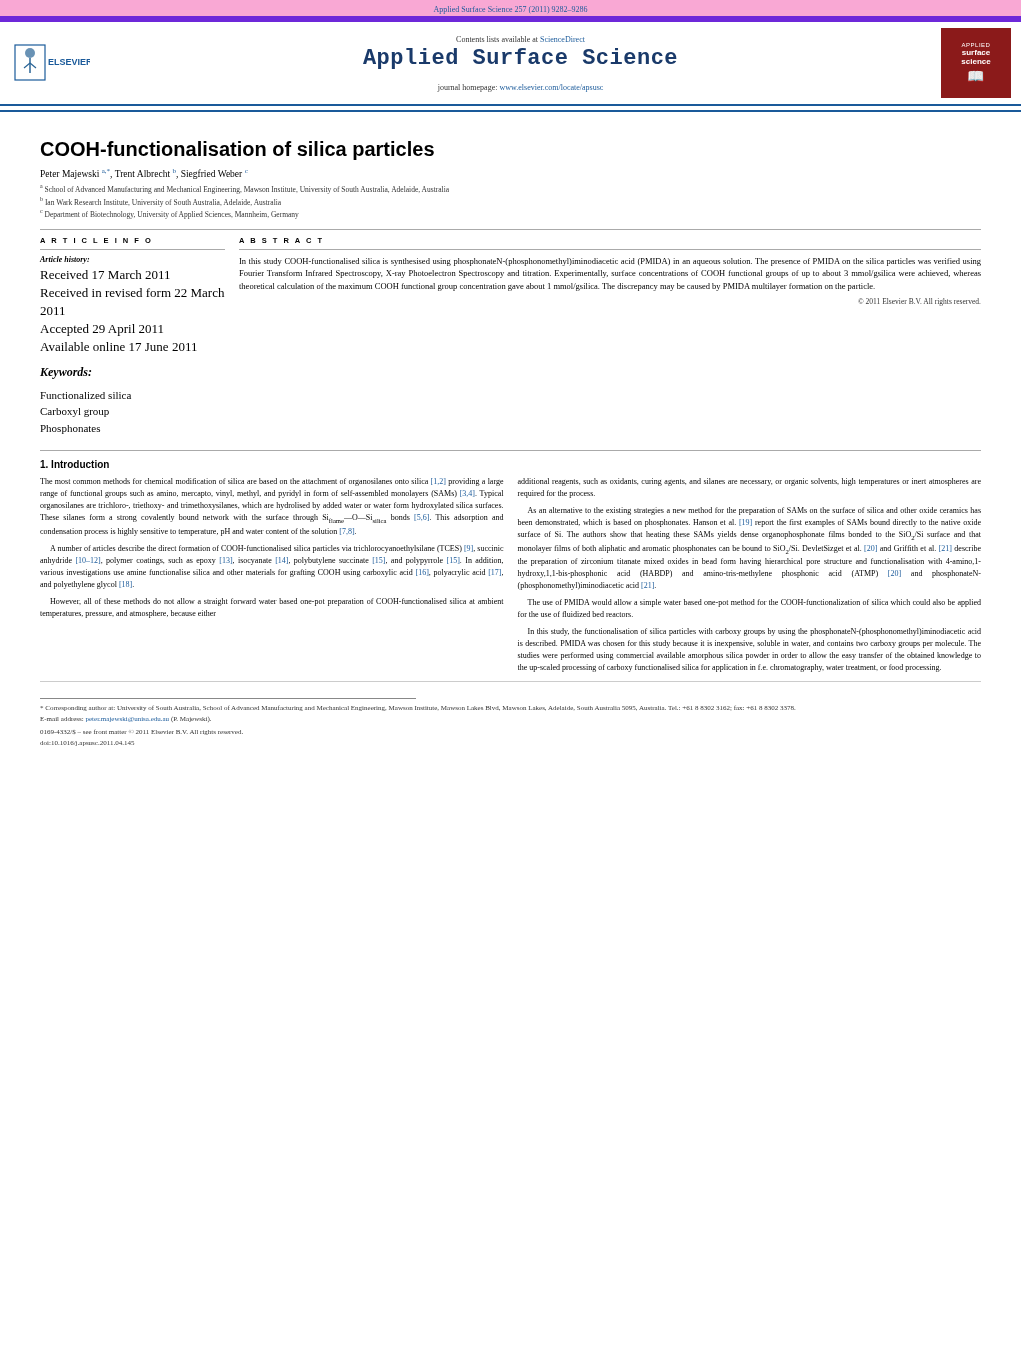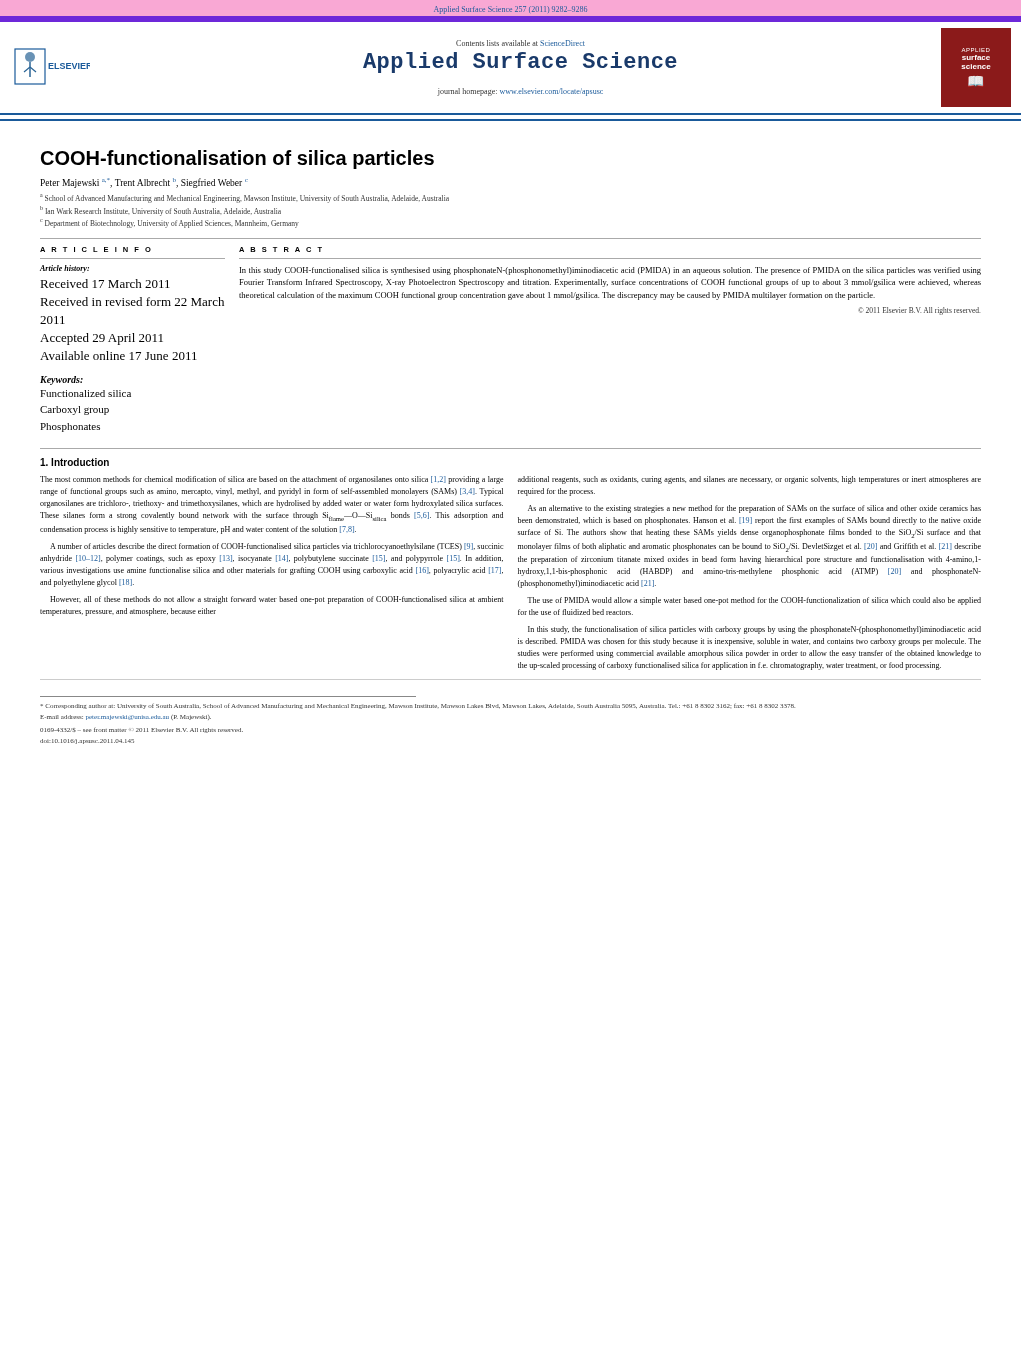--- a/index.html
+++ b/index.html
@@ -47,21 +47,21 @@
       color: #1a3a6a;
       letter-spacing: 0.5px;
     }
     .journal-banner .center-block .homepage-line {
       font-size: 8px;
       color: #333;
       margin-top: 12px;
     }
     .journal-banner .right-logo {
       width: 70px;
-      height: 79px;
+      height: 70px;
       background: #8b1a1a;
       color: #fff;
       font-size: 7px;
       font-family: Arial, sans-serif;
       display: flex;
       flex-direction: column;
       align-items: center;
       justify-content: center;
       padding: 3px;
       text-align: center;
@@ -145,23 +145,23 @@
       font-weight: bold;
       margin-bottom: 2px;
     }
     .article-info-block .ai-row {
       font-size: 13px;
       line-height: 1.4;
     }
 
     .keywords-block .kw-heading {
       font-style: italic;
-      font-size: 10px;
-      font-weight: bold;
-      margin-bottom: 0;
+      font-size: 12px;
+      font-weight: bold;
+      margin-bottom: 7px;
     }
     .keywords-block .kw-item {
       font-size: 11px;
       line-height: 1.5;
     }
 
     .abstract-text {
       font-size: 8.5px;
       line-height: 1.5;
       text-align: justify;

